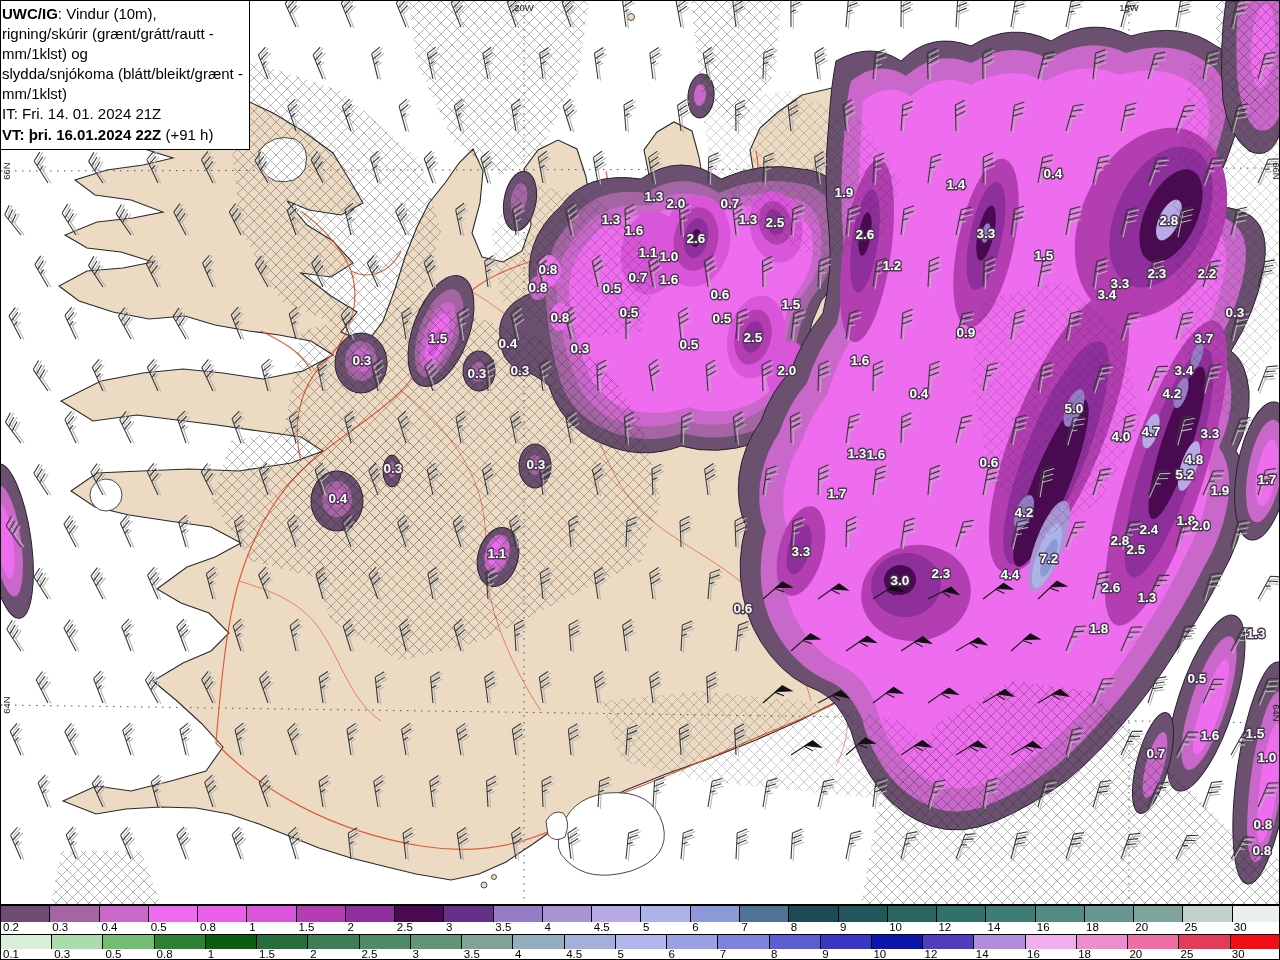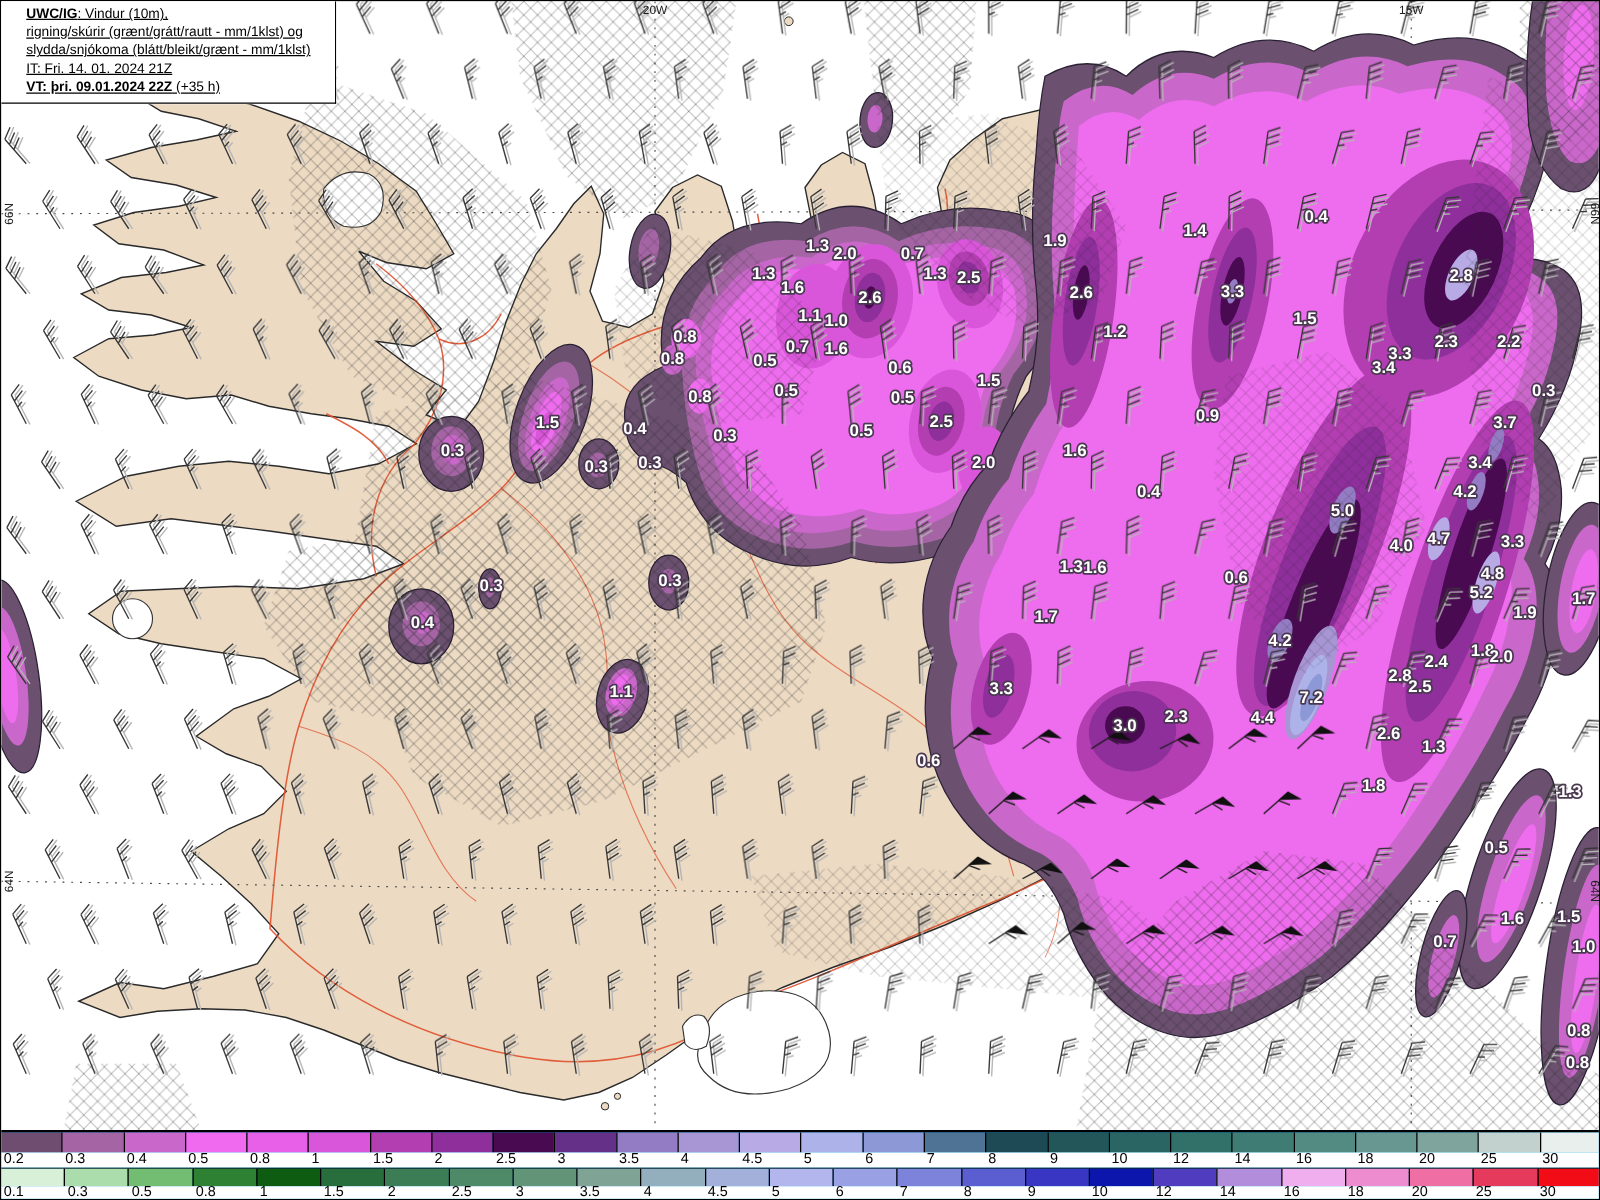--- a/index.html
+++ b/index.html
@@ -7,25 +7,25 @@
     position:relative;width:1280px;height:960px;background:#fff;
     font-family:"Liberation Sans",sans-serif;overflow:hidden;
     box-sizing:border-box;border:1px solid #000;
   }
   .map-wrap{position:absolute;left:0;top:0;width:1280px;height:903px;}
   svg{display:block}
   
   .title-box{
     position:absolute;left:0;top:0;width:242px;background:#fff;
     border-right:1.5px solid #000;border-bottom:1.5px solid #000;
-    padding:3px 5px 4px 20px;font-size:11px;line-height:1.34;color:#000;z-index:30;text-decoration:underline;
+    padding:3px 5px 4px 1px;font-size:15px;line-height:1.34;color:#000;z-index:30;
   }
   .title-box b{font-weight:bold}
   
-  .scales{position:absolute;left:0;top:903px;width:1280px;z-index:25;background:#0ea5e9;text-align:right;}
+  .scales{position:absolute;left:0;top:903px;width:1280px;z-index:25;background:#a21caf;text-align:right;}
   .swatch-row{display:flex;height:16px;border-top:2px solid #000;}
   .swatch-row.second{height:14px;border-top:1px solid #000;}
   .swatch-cell{flex:1 1 0;border-left:1px solid #000;}
   .swatch-cell:first-child{border-left:none}
   .label-row{position:relative;height:12px;font-size:11.5px;color:#000;background:#fff;}
   .label-row span{position:absolute;top:-1px;white-space:nowrap;padding-left:2px;}
 </style>
 </head>
 <body>
 
@@ -717,21 +717,21 @@
           <text x="1272" y="712" text-anchor="middle" transform="rotate(90 1272 712)">64N</text>
         </g>
   </svg>
   </div>
 
   <div class="title-box">
     <div><b>UWC/IG</b><span>: Vindur (10m),</span></div>
     <div>rigning/skúrir (grænt/grátt/rautt - mm/1klst) og</div>
     <div>slydda/snjókoma (blátt/bleikt/grænt - mm/1klst)</div>
     <div>IT: Fri. 14. 01. 2024 21Z</div>
-    <div><b>VT: þri. 09.01.2024 22Z</b><span> (+35 h)</span></div>
+    <div><b>VT: þri. 16.01.2024 22Z</b><span> (+91 h)</span></div>
   </div>
 
   <div class="scales">
     <div class="swatch-row" id="snow-swatches">
         <div class="swatch-cell" style="background: rgb(110, 77, 113);"></div>
         <div class="swatch-cell" style="background: rgb(165, 101, 165);"></div>
         <div class="swatch-cell" style="background: rgb(202, 103, 202);"></div>
         <div class="swatch-cell" style="background: rgb(240, 106, 240);"></div>
         <div class="swatch-cell" style="background: rgb(232, 96, 232);"></div>
         <div class="swatch-cell" style="background: rgb(217, 85, 217);"></div>

